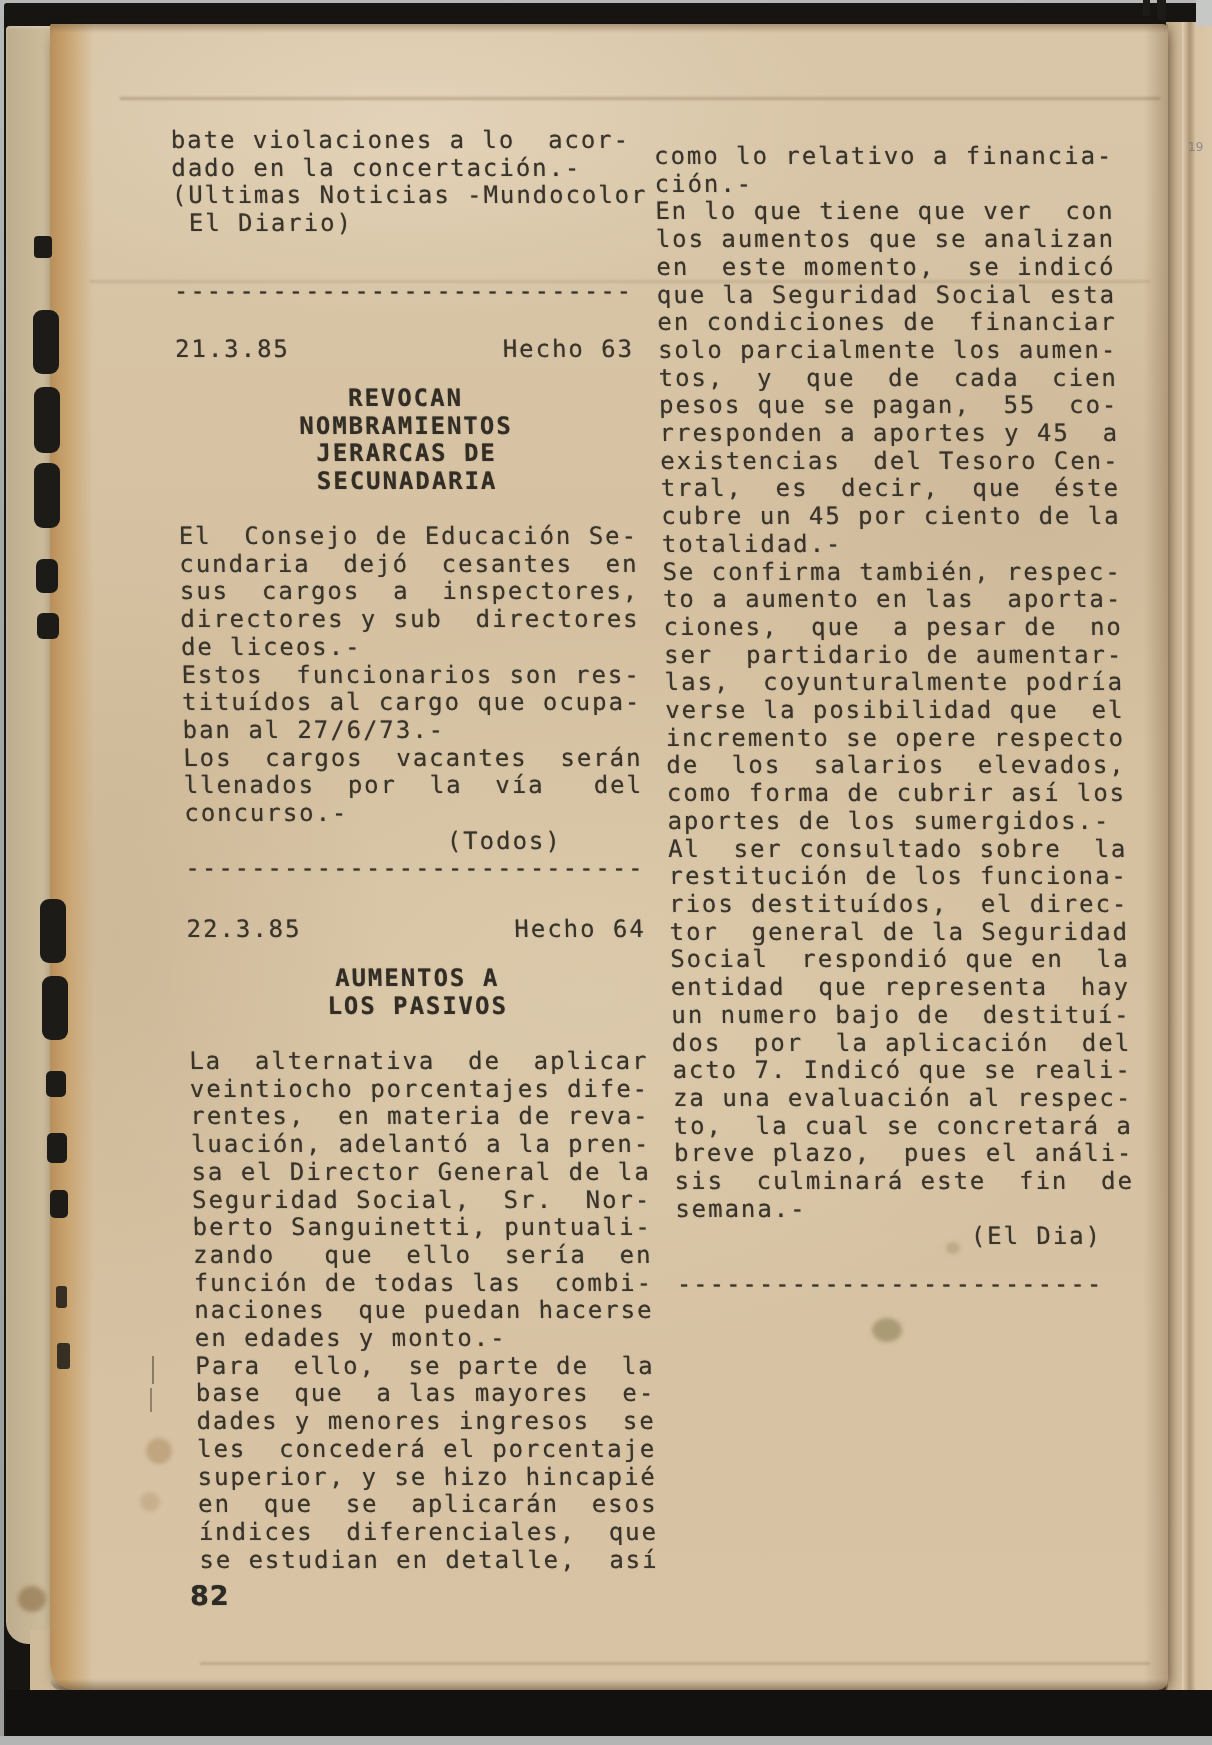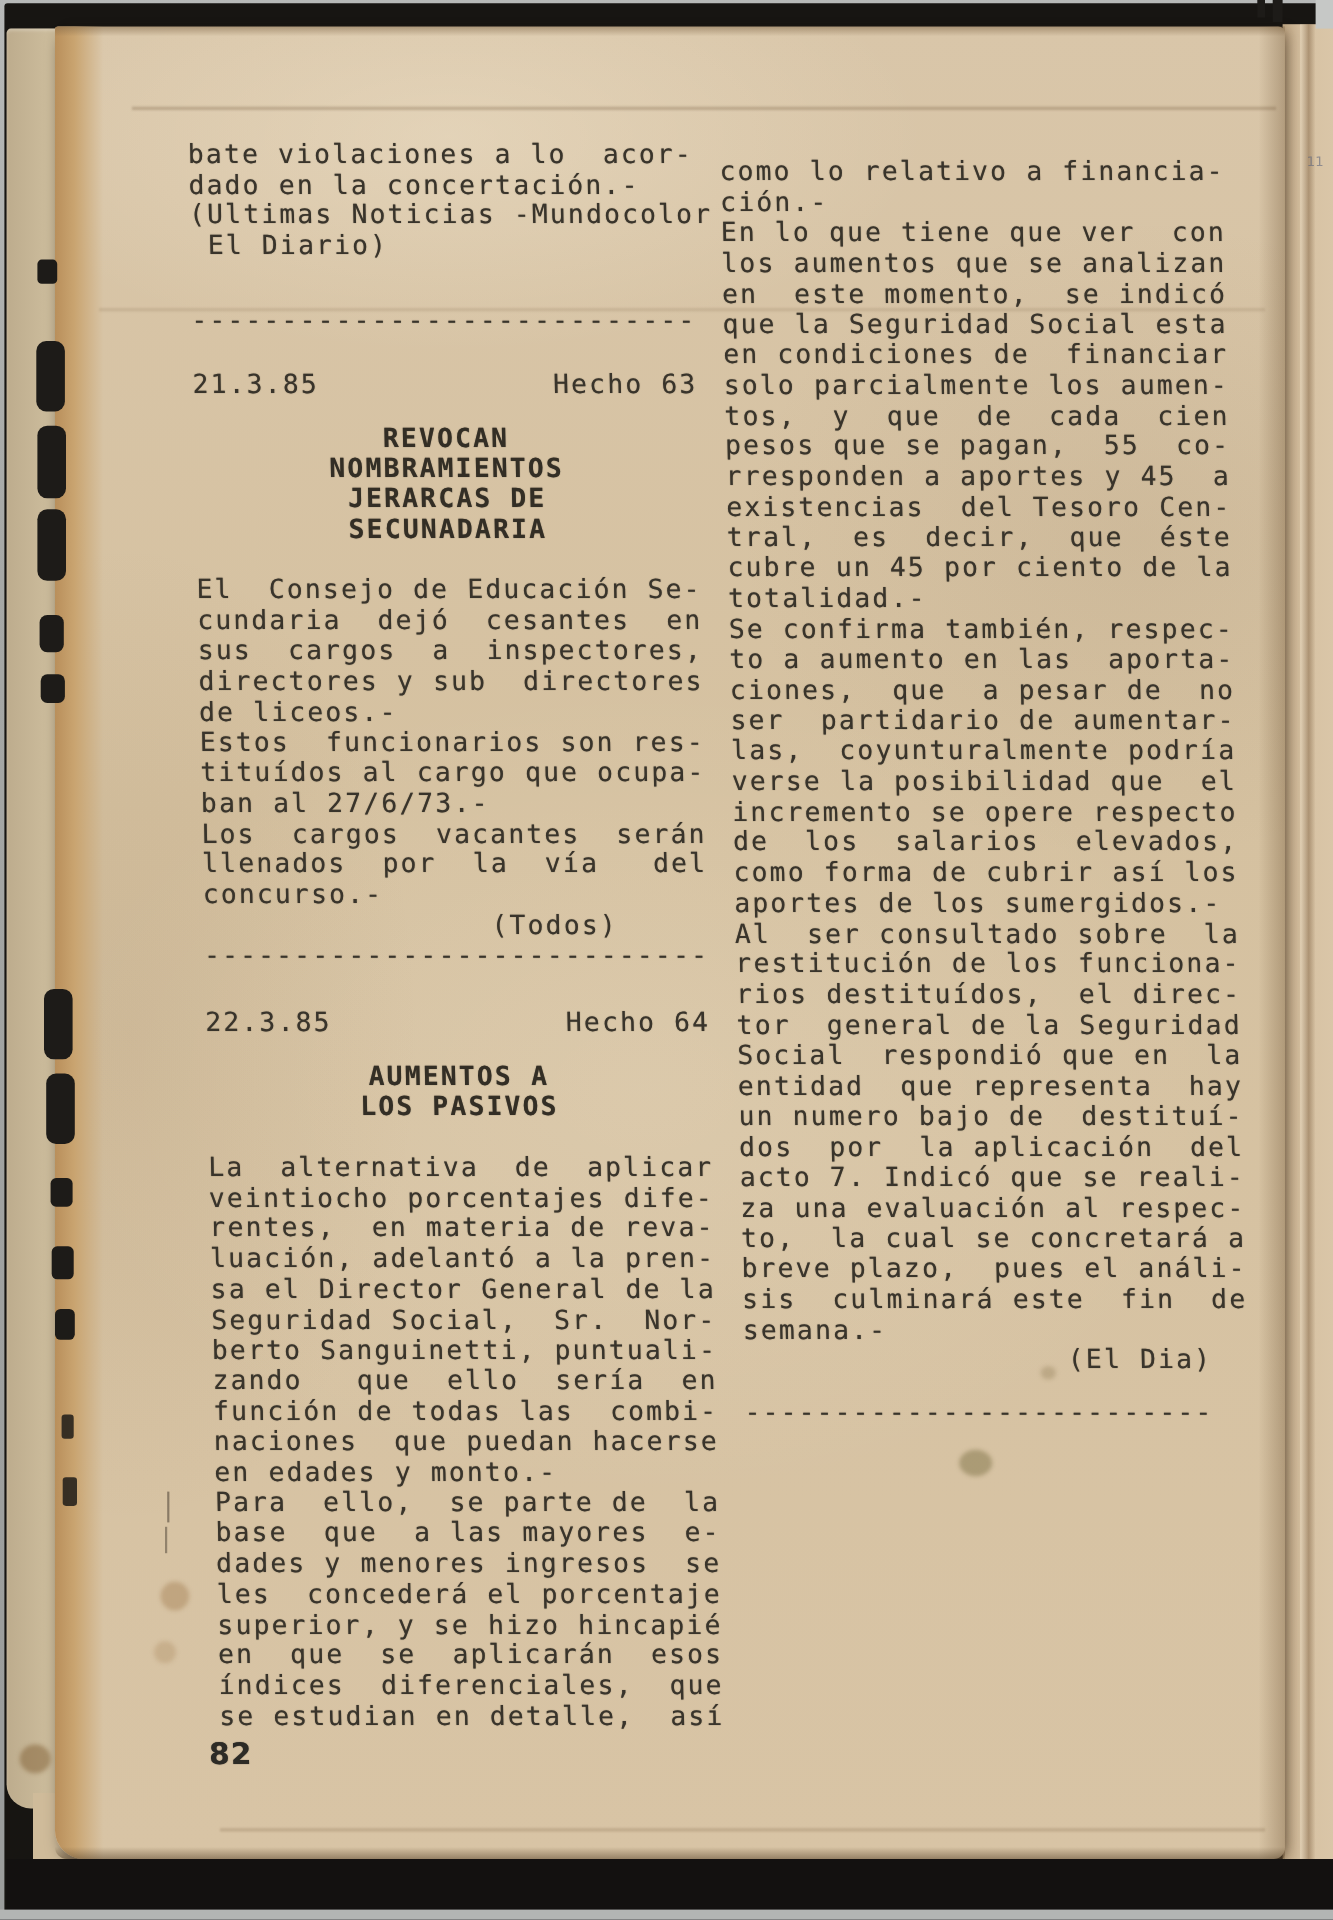--- a/index.html
+++ b/index.html
@@ -197,17 +197,17 @@
 za una evaluación al respec-
 to,  la cual se concretará a
 breve plazo,  pues el análi-
 sis  culminará este  fin  de
 semana.-</div>
       <div class="abs mono" style="left:946px;top:1223px;">(El Dia)</div>
       <div class="abs mono" style="left:651px;top:1271px;">--------------------------</div>
     </div>
   </div>
 
-  <div class="abs margin-note" style="left:1188px;top:140px;">11</div>
+  <div class="abs margin-note" style="left:1188px;top:140px;">19</div>
 
   <div class="abs bottom-bar"></div>
   <div class="abs bottom-grey"></div>
 </div>
 
 </body></html>

